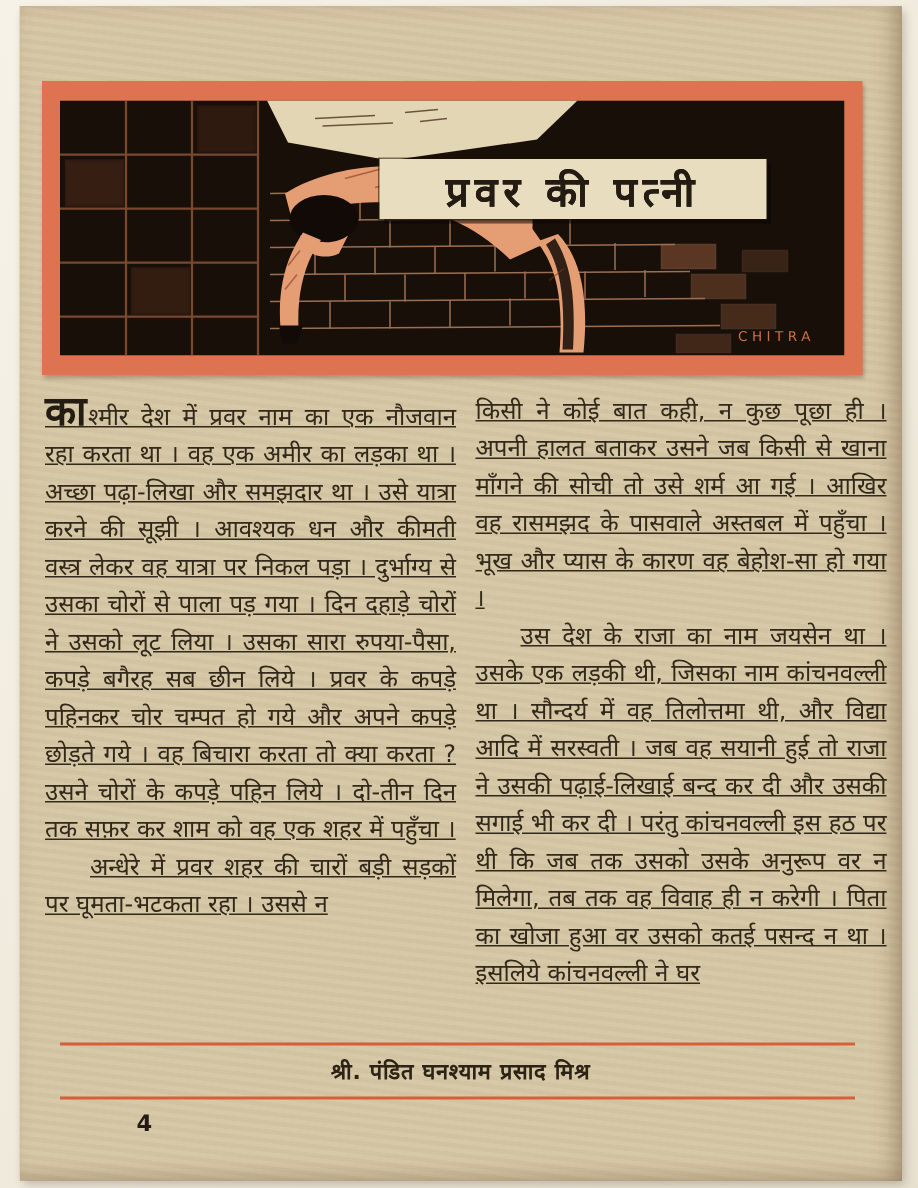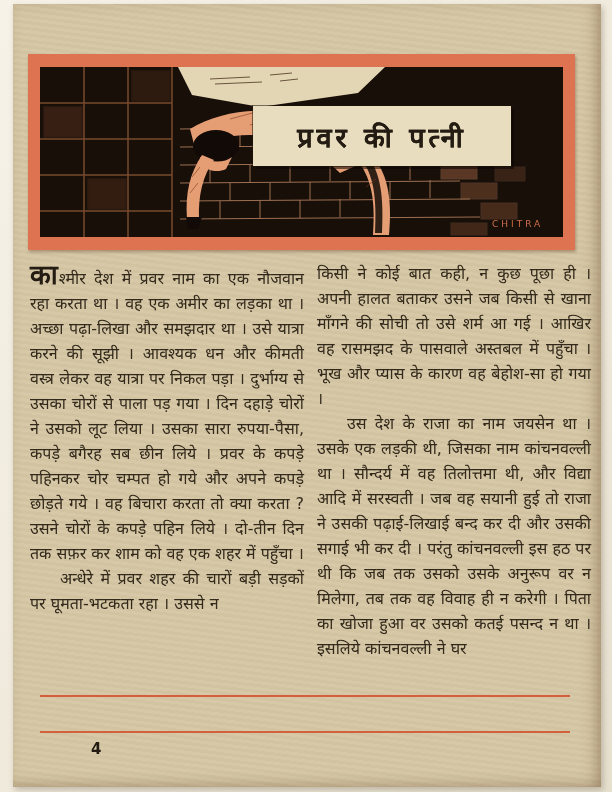--- a/index.html
+++ b/index.html
@@ -26,36 +26,36 @@
   
   .header-block{
     position:absolute;left:15px;top:50px;width:547px;height:196px;
     background:#dd7350;
     box-shadow:1px 2px 3px rgba(80,40,20,.35);
   }
   .illustration{
     position:absolute;left:12px;top:13px;width:523px;height:170px;display:block;
   }
   .title-box{
-    position:absolute;left:225px;top:52px;width:258px;height:60px;
+    position:absolute;left:225px;top:52px;width:258px;height:40px;
     background:#e8debf;
     box-shadow:0 0 0 1px rgba(30,20,10,.55),3px 3px 0 rgba(10,6,3,.55);
     display:flex;align-items:center;justify-content:center;
   }
   .title-box .title{
     font-size:27px;font-weight:700;letter-spacing:4px;color:#241c12;
     text-shadow:0 0 .4px #241c12;white-space:nowrap;
   }
   
   .text-area{
     position:absolute;left:17px;top:257px;width:562px;height:432px;
     display:flex;gap:13px;
     color:#32291b;
   }
-  .col{width:274px;font-size:16px;line-height:25px;text-align:justify;}
+  .col{width:274px;font-size:16px;line-height:25px;text-align:justify;text-decoration:underline;}
   .col p{margin:0;}
   .col p.indented{text-indent:30px;}
   .dropcap{
     font-size:27px;font-weight:700;line-height:1;color:#241c12;
     letter-spacing:1px;
   }
   
   .rule{position:absolute;left:27px;width:530px;height:2px;background:#d2603a;}
   .rule.top{top:691px;}
   .rule.bottom{top:727px;}
@@ -175,17 +175,18 @@
         <p><span class="dropcap">का</span><span>श्मीर देश में प्रवर नाम का एक नौजवान रहा करता था । वह एक अमीर का लड़का था । अच्छा पढ़ा-लिखा और समझदार था । उसे यात्रा करने की सूझी । आवश्यक धन और कीमती वस्त्र लेकर वह यात्रा पर निकल पड़ा । दुर्भाग्य से उसका चोरों से पाला पड़ गया । दिन दहाड़े चोरों ने उसको लूट लिया । उसका सारा रुपया-पैसा, कपड़े बगैरह सब छीन लिये । प्रवर के कपड़े पहिनकर चोर चम्पत हो गये और अपने कपड़े छोड़ते गये । वह बिचारा करता तो क्या करता ? उसने चोरों के कपड़े पहिन लिये । दो-तीन दिन तक सफ़र कर शाम को वह एक शहर में पहुँचा ।</span></p>
         <p class="indented">अन्धेरे में प्रवर शहर की चारों बड़ी सड़कों पर घूमता-भटकता रहा । उससे न</p>
       </div>
       <div class="col">
         <p>किसी ने कोई बात कही, न कुछ पूछा ही । अपनी हालत बताकर उसने जब किसी से खाना माँगने की सोची तो उसे शर्म आ गई । आखिर वह रासमझद के पासवाले अस्तबल में पहुँचा । भूख और प्यास के कारण वह बेहोश-सा हो गया ।</p>
         <p class="indented">उस देश के राजा का नाम जयसेन था । उसके एक लड़की थी, जिसका नाम कांचनवल्ली था । सौन्दर्य में वह तिलोत्तमा थी, और विद्या आदि में सरस्वती । जब वह सयानी हुई तो राजा ने उसकी पढ़ाई-लिखाई बन्द कर दी और उसकी सगाई भी कर दी । परंतु कांचनवल्ली इस हठ पर थी कि जब तक उसको उसके अनुरूप वर न मिलेगा, तब तक वह विवाह ही न करेगी । पिता का खोजा हुआ वर उसको कतई पसन्द न था । इसलिये कांचनवल्ली ने घर</p>
       </div>
     </div>
 
     <div class="rule top"></div>
+    <div class="author">श्री. पंडित घनश्याम प्रसाद मिश्र</div>
     <div class="rule bottom"></div>
     <div class="pagenum">4</div>
 
   </div>
 </div>
 
 </body></html>

